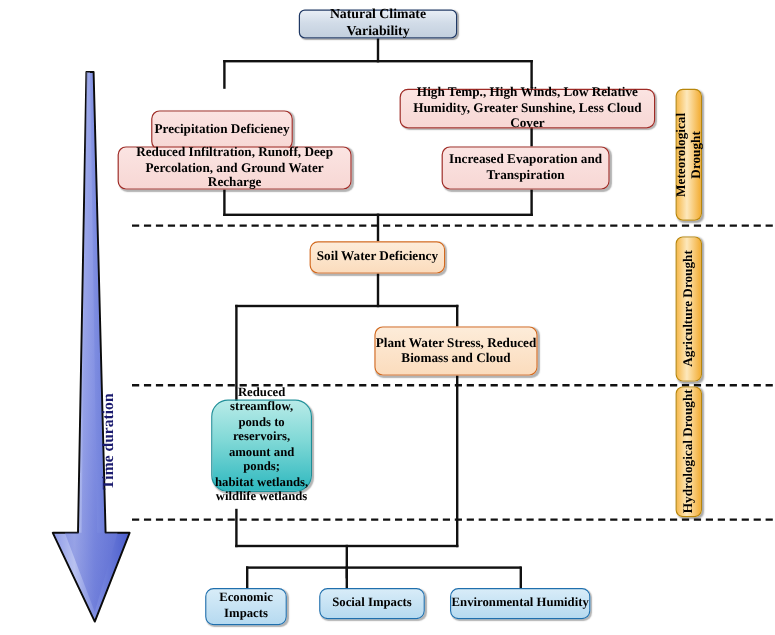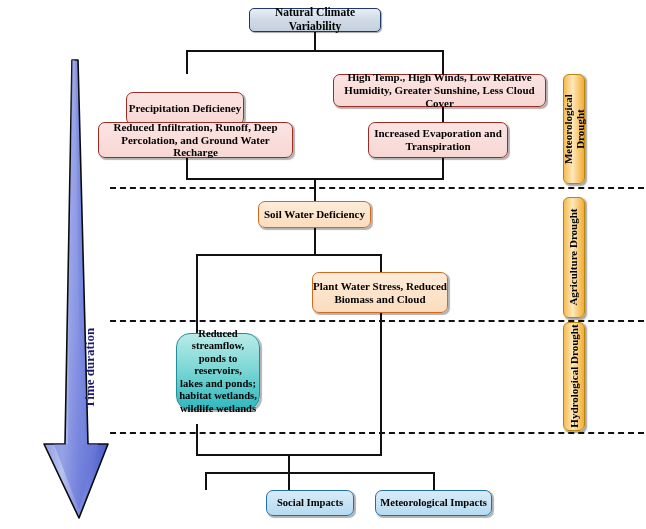--- a/index.html
+++ b/index.html
@@ -247,33 +247,39 @@
     <span class="lbl">
       <span>Plant Water Stress, Reduced</span><br>
       <span>Biomass and Cloud</span>
     </span>
   </div>
 
   <div class="node n-cyan" style="left:152px; top:333px; width:84px; height:77px;margin-left:24px;">
     <span class="lbl">
       <span>Reduced streamflow,</span><br>
       <span>ponds to reservoirs,</span><br>
-      <span>lakes and ponds;</span><br>
+      <span>amount and ponds;</span><br>
       <span>habitat wetlands,</span><br>
       <span>wildlife wetlands</span>
     </span>
   </div>
 
+  <div class="node n-blue" style="left:171px; top:490px; width:68px; height:31px;">
+    <span class="lbl">
+      <span>Economic</span><br>
+      <span>Impacts</span>
+    </span>
+  </div>
 
   <div class="node n-blue" style="left:266px; top:490px; width:88px; height:26px;text-align:center;">
     <span class="lbl">Social Impacts</span>
   </div>
 
   <div class="node n-blue" style="left:375px; top:490px; width:117px; height:26px;">
-    <span class="lbl">Meteorological Impacts</span>
+    <span class="lbl">Environmental Humidity</span>
   </div>
 
   <div class="tag two-line" style="left:563px; top:74px; width:22px; height:110px;">
     <span class="lbl">Meteorological
 Drought</span>
   </div>
 
   <div class="tag" style="left:563px; top:197px; width:22px; height:121px;">
     <span class="lbl">Agriculture Drought</span>
   </div>

